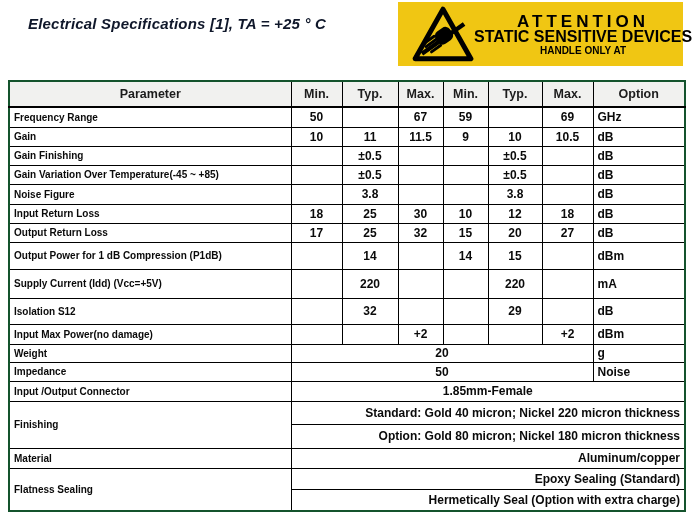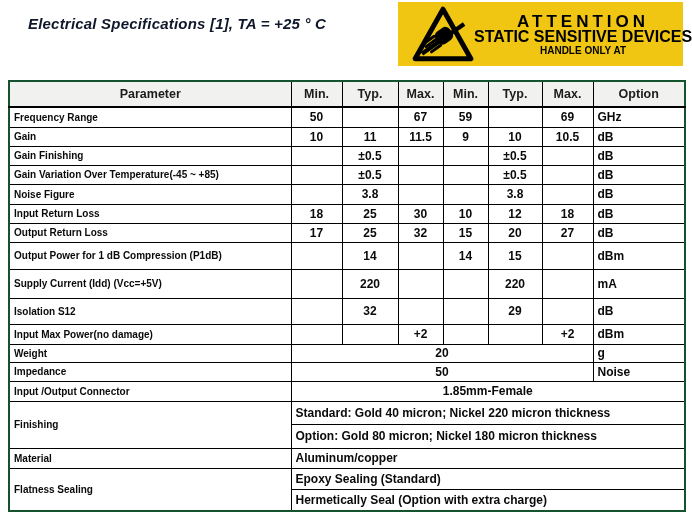--- a/index.html
+++ b/index.html
@@ -37,21 +37,21 @@
     vertical-align:middle;
   }
   table.spec thead th {
     background:#F1F1EF; border-bottom:2px solid #000; text-align:center;
     font-size:12.5px; color:#1c1c1c;
   }
   td.param { text-align:left; font-size:10px; }
   td.val   { text-align:center; padding:0 1px; }
   td.units { }
   td.span-center { text-align:center; }
-  td.span-left { text-align:left;margin-top:12px; }
+  td.span-left { text-align:right;margin-top:12px; }
 </style>
 </head>
 <body>
 
 <div class="page">
 
   <div class="title-block">
     <div>Electrical Specifications [1], TA = +25 ° C</div>
   </div>
 

